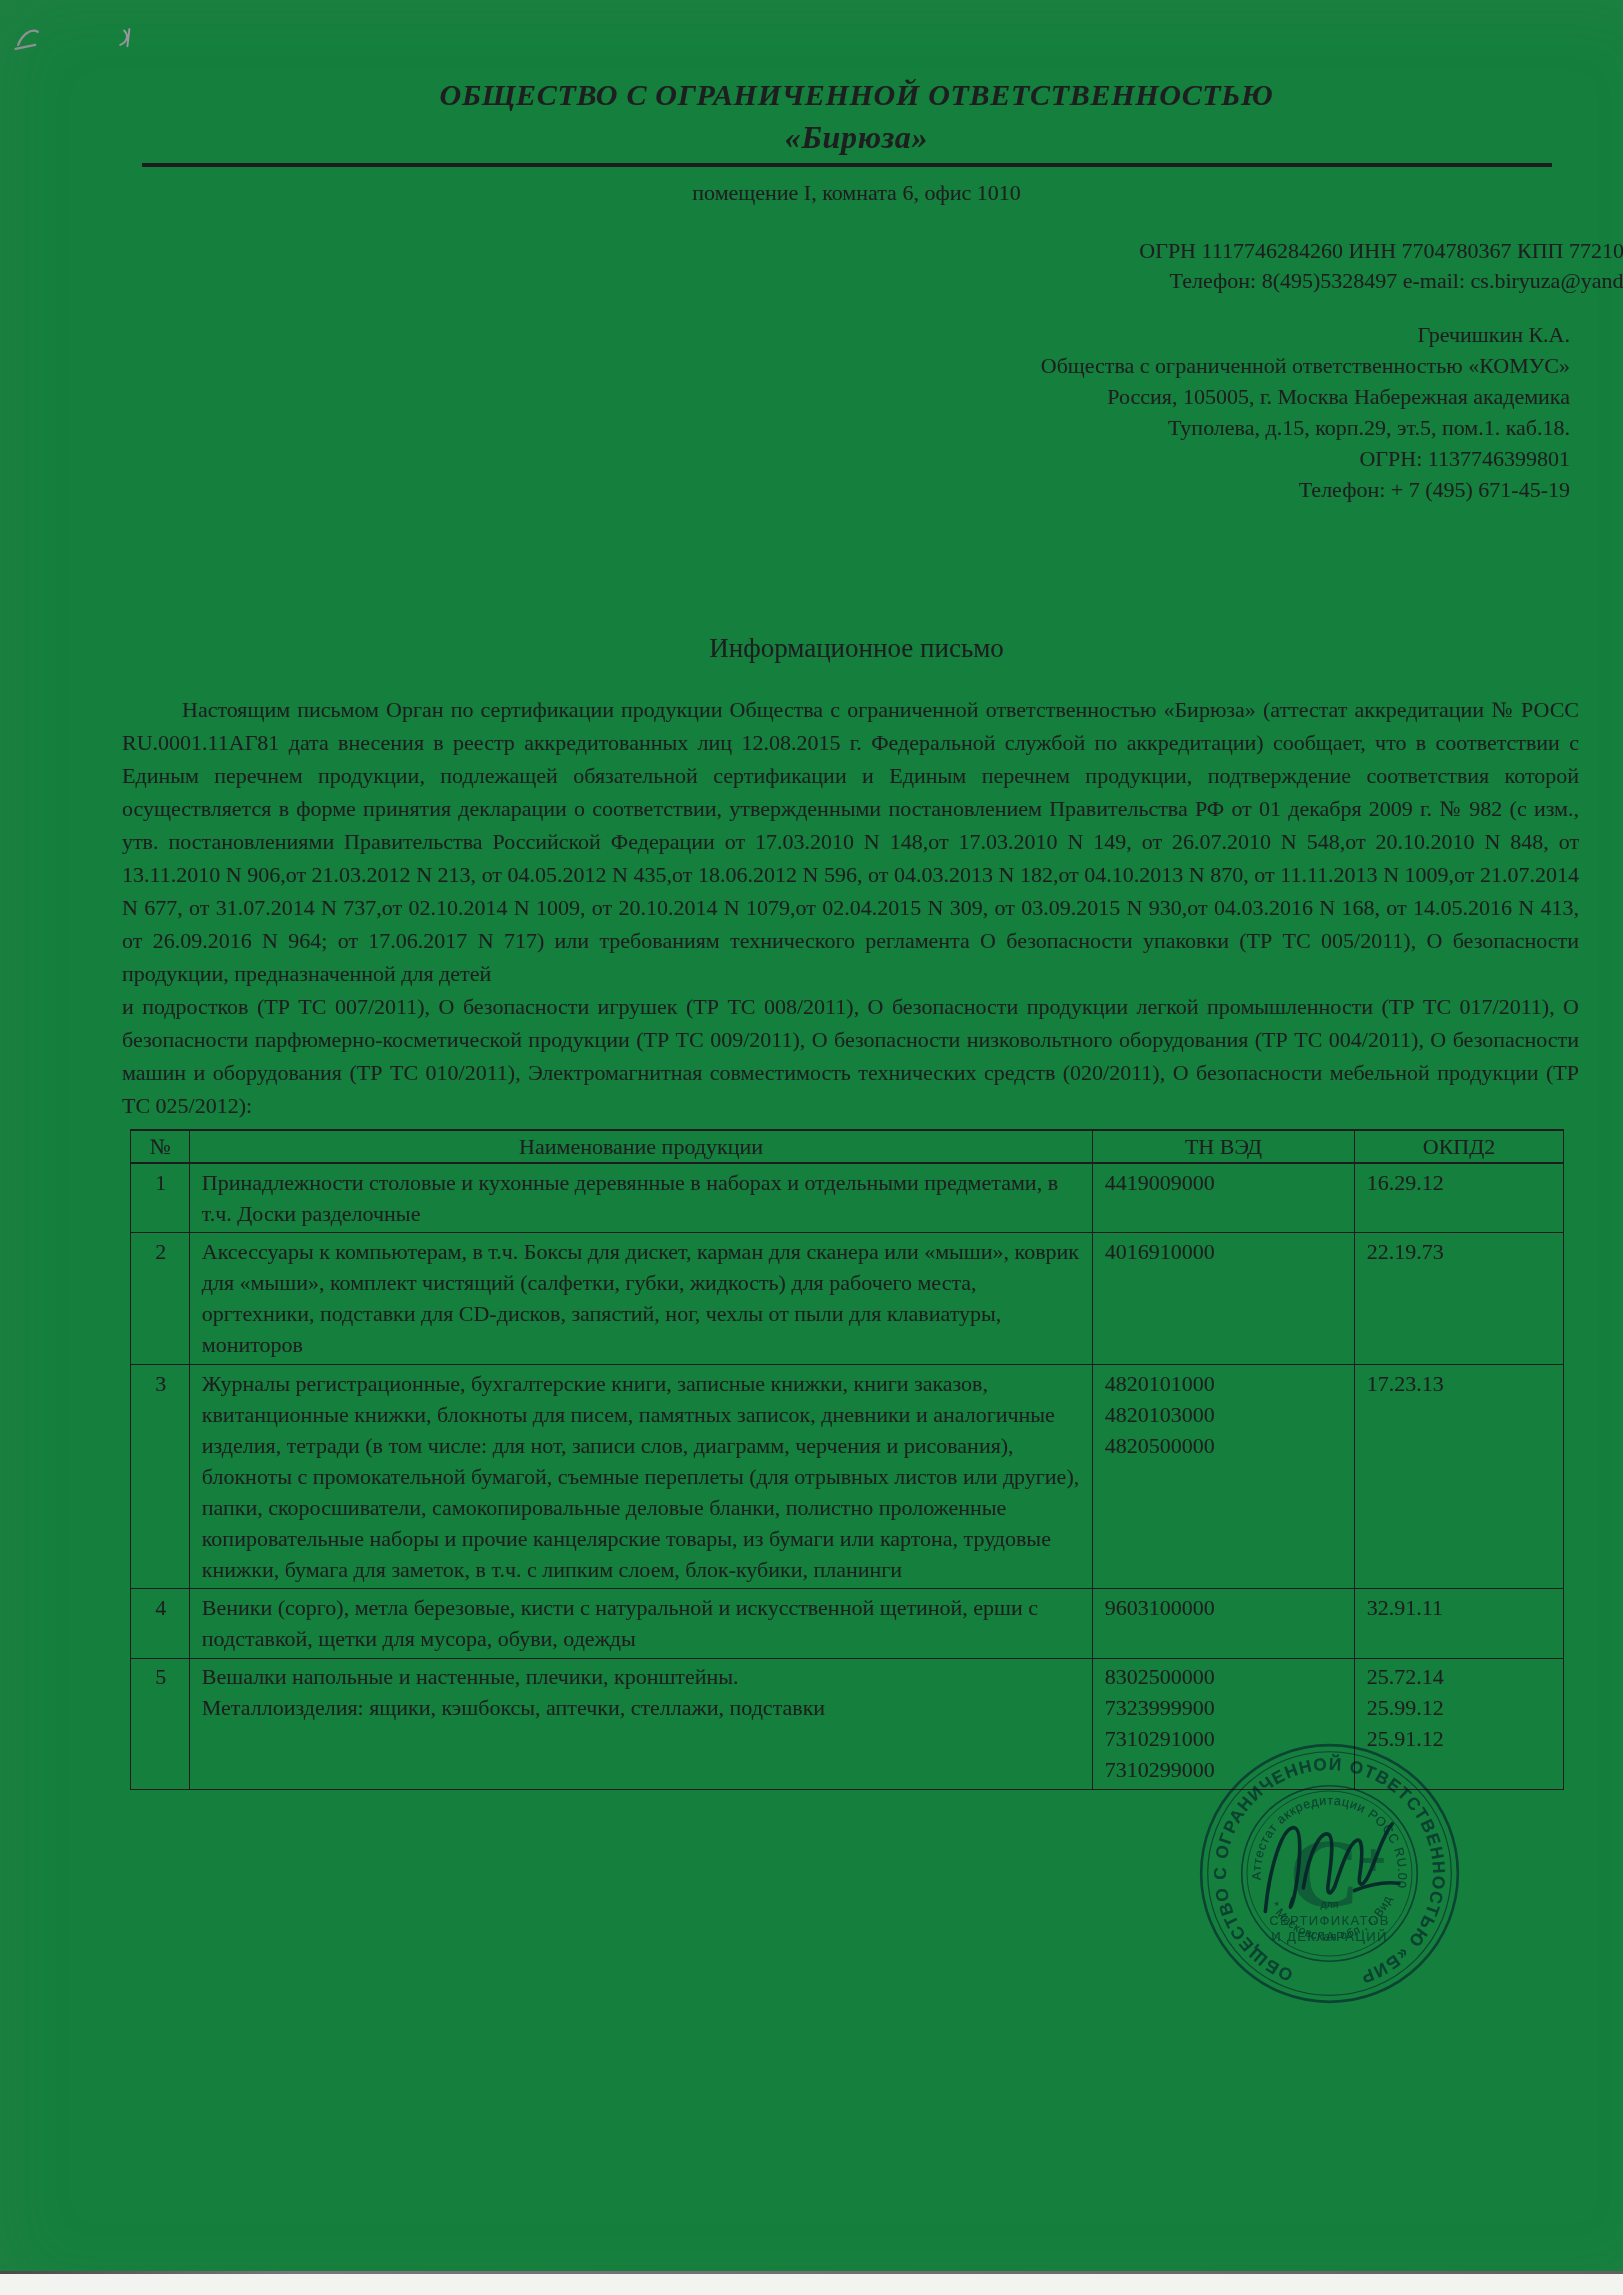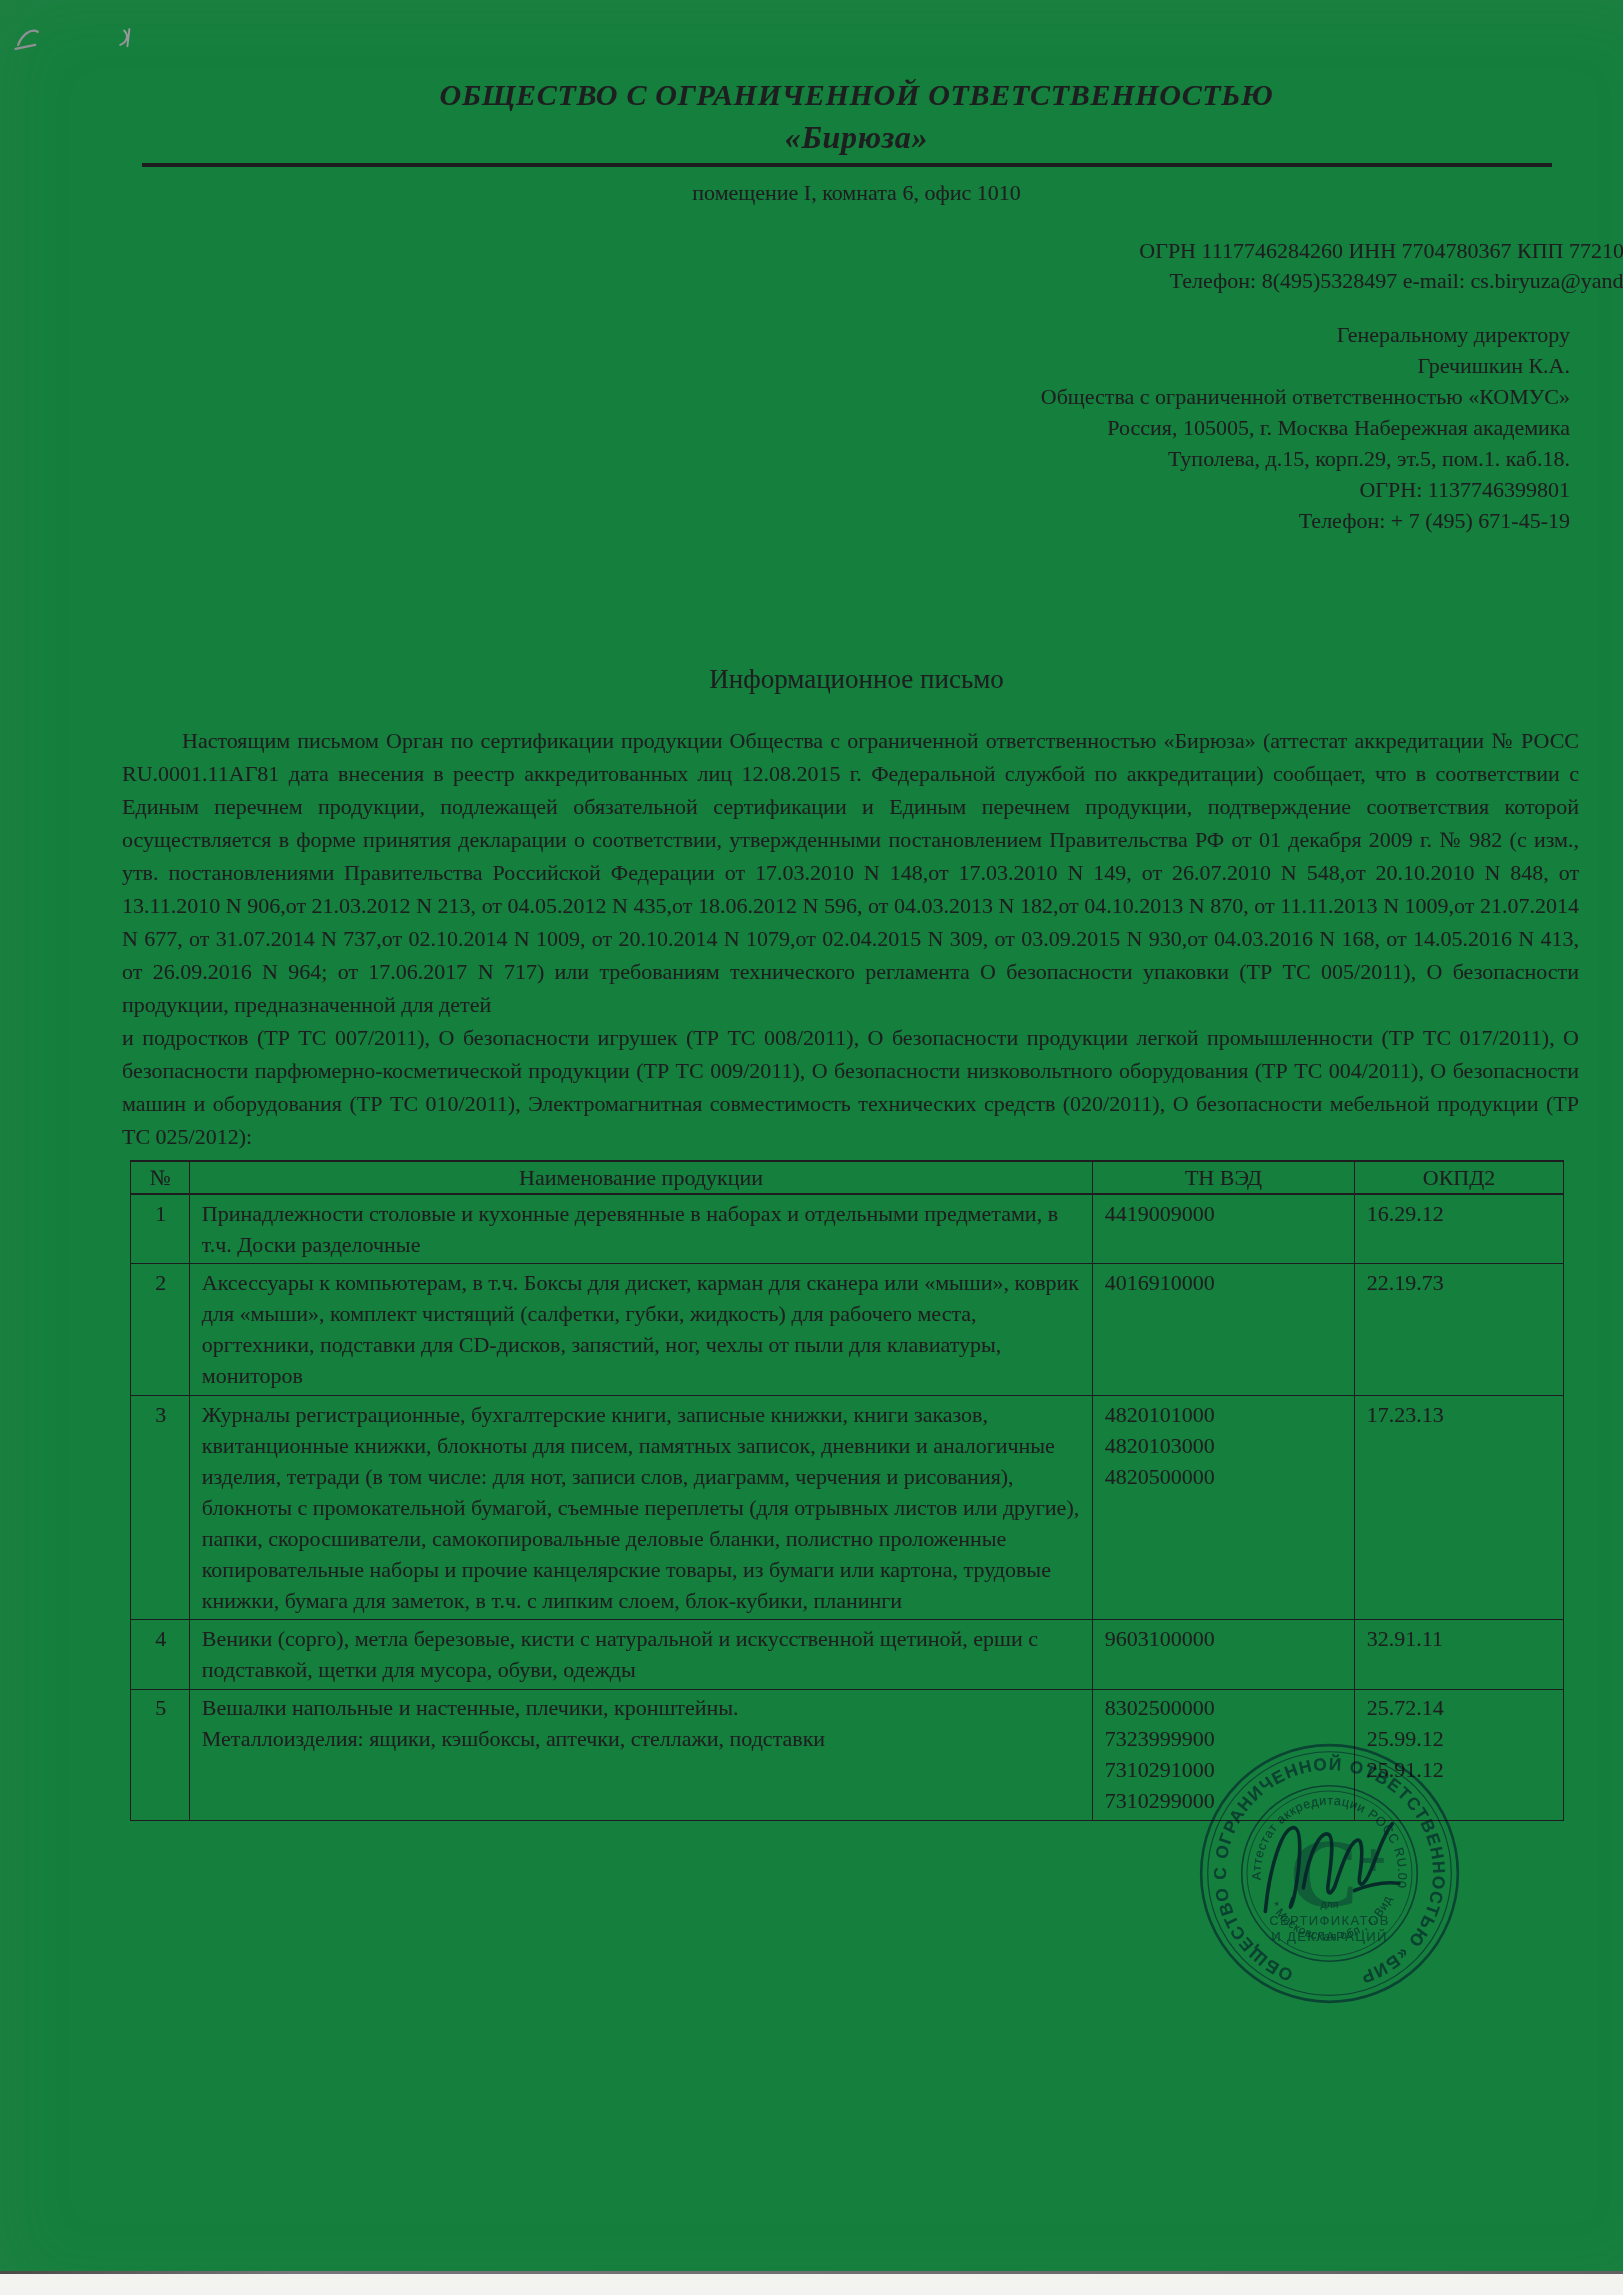--- a/index.html
+++ b/index.html
@@ -132,21 +132,20 @@
   <div class="head-addr">
     <div>помещение I, комната 6, офис 1010</div>
   </div>
   <div class="head-reg">
     <div>ОГРН 1117746284260 ИНН 7704780367 КПП 772101001</div>
     <div>Телефон: 8(495)5328497 e-mail: cs.biryuza@yandex.ru</div>
   </div>
 
 
   <div class="recipient">
-    <div>Генеральному директору</div>
     <div>Гречишкин К.А.</div>
     <div>Общества с ограниченной ответственностью «КОМУС»</div>
     <div>Россия, 105005, г. Москва Набережная академика</div>
     <div>Туполева, д.15, корп.29, эт.5, пом.1. каб.18.</div>
     <div>ОГРН: 1137746399801</div>
     <div>Телефон: + 7 (495) 671-45-19</div>
   </div>
 
   <div class="letter-title">Информационное письмо</div>
 

